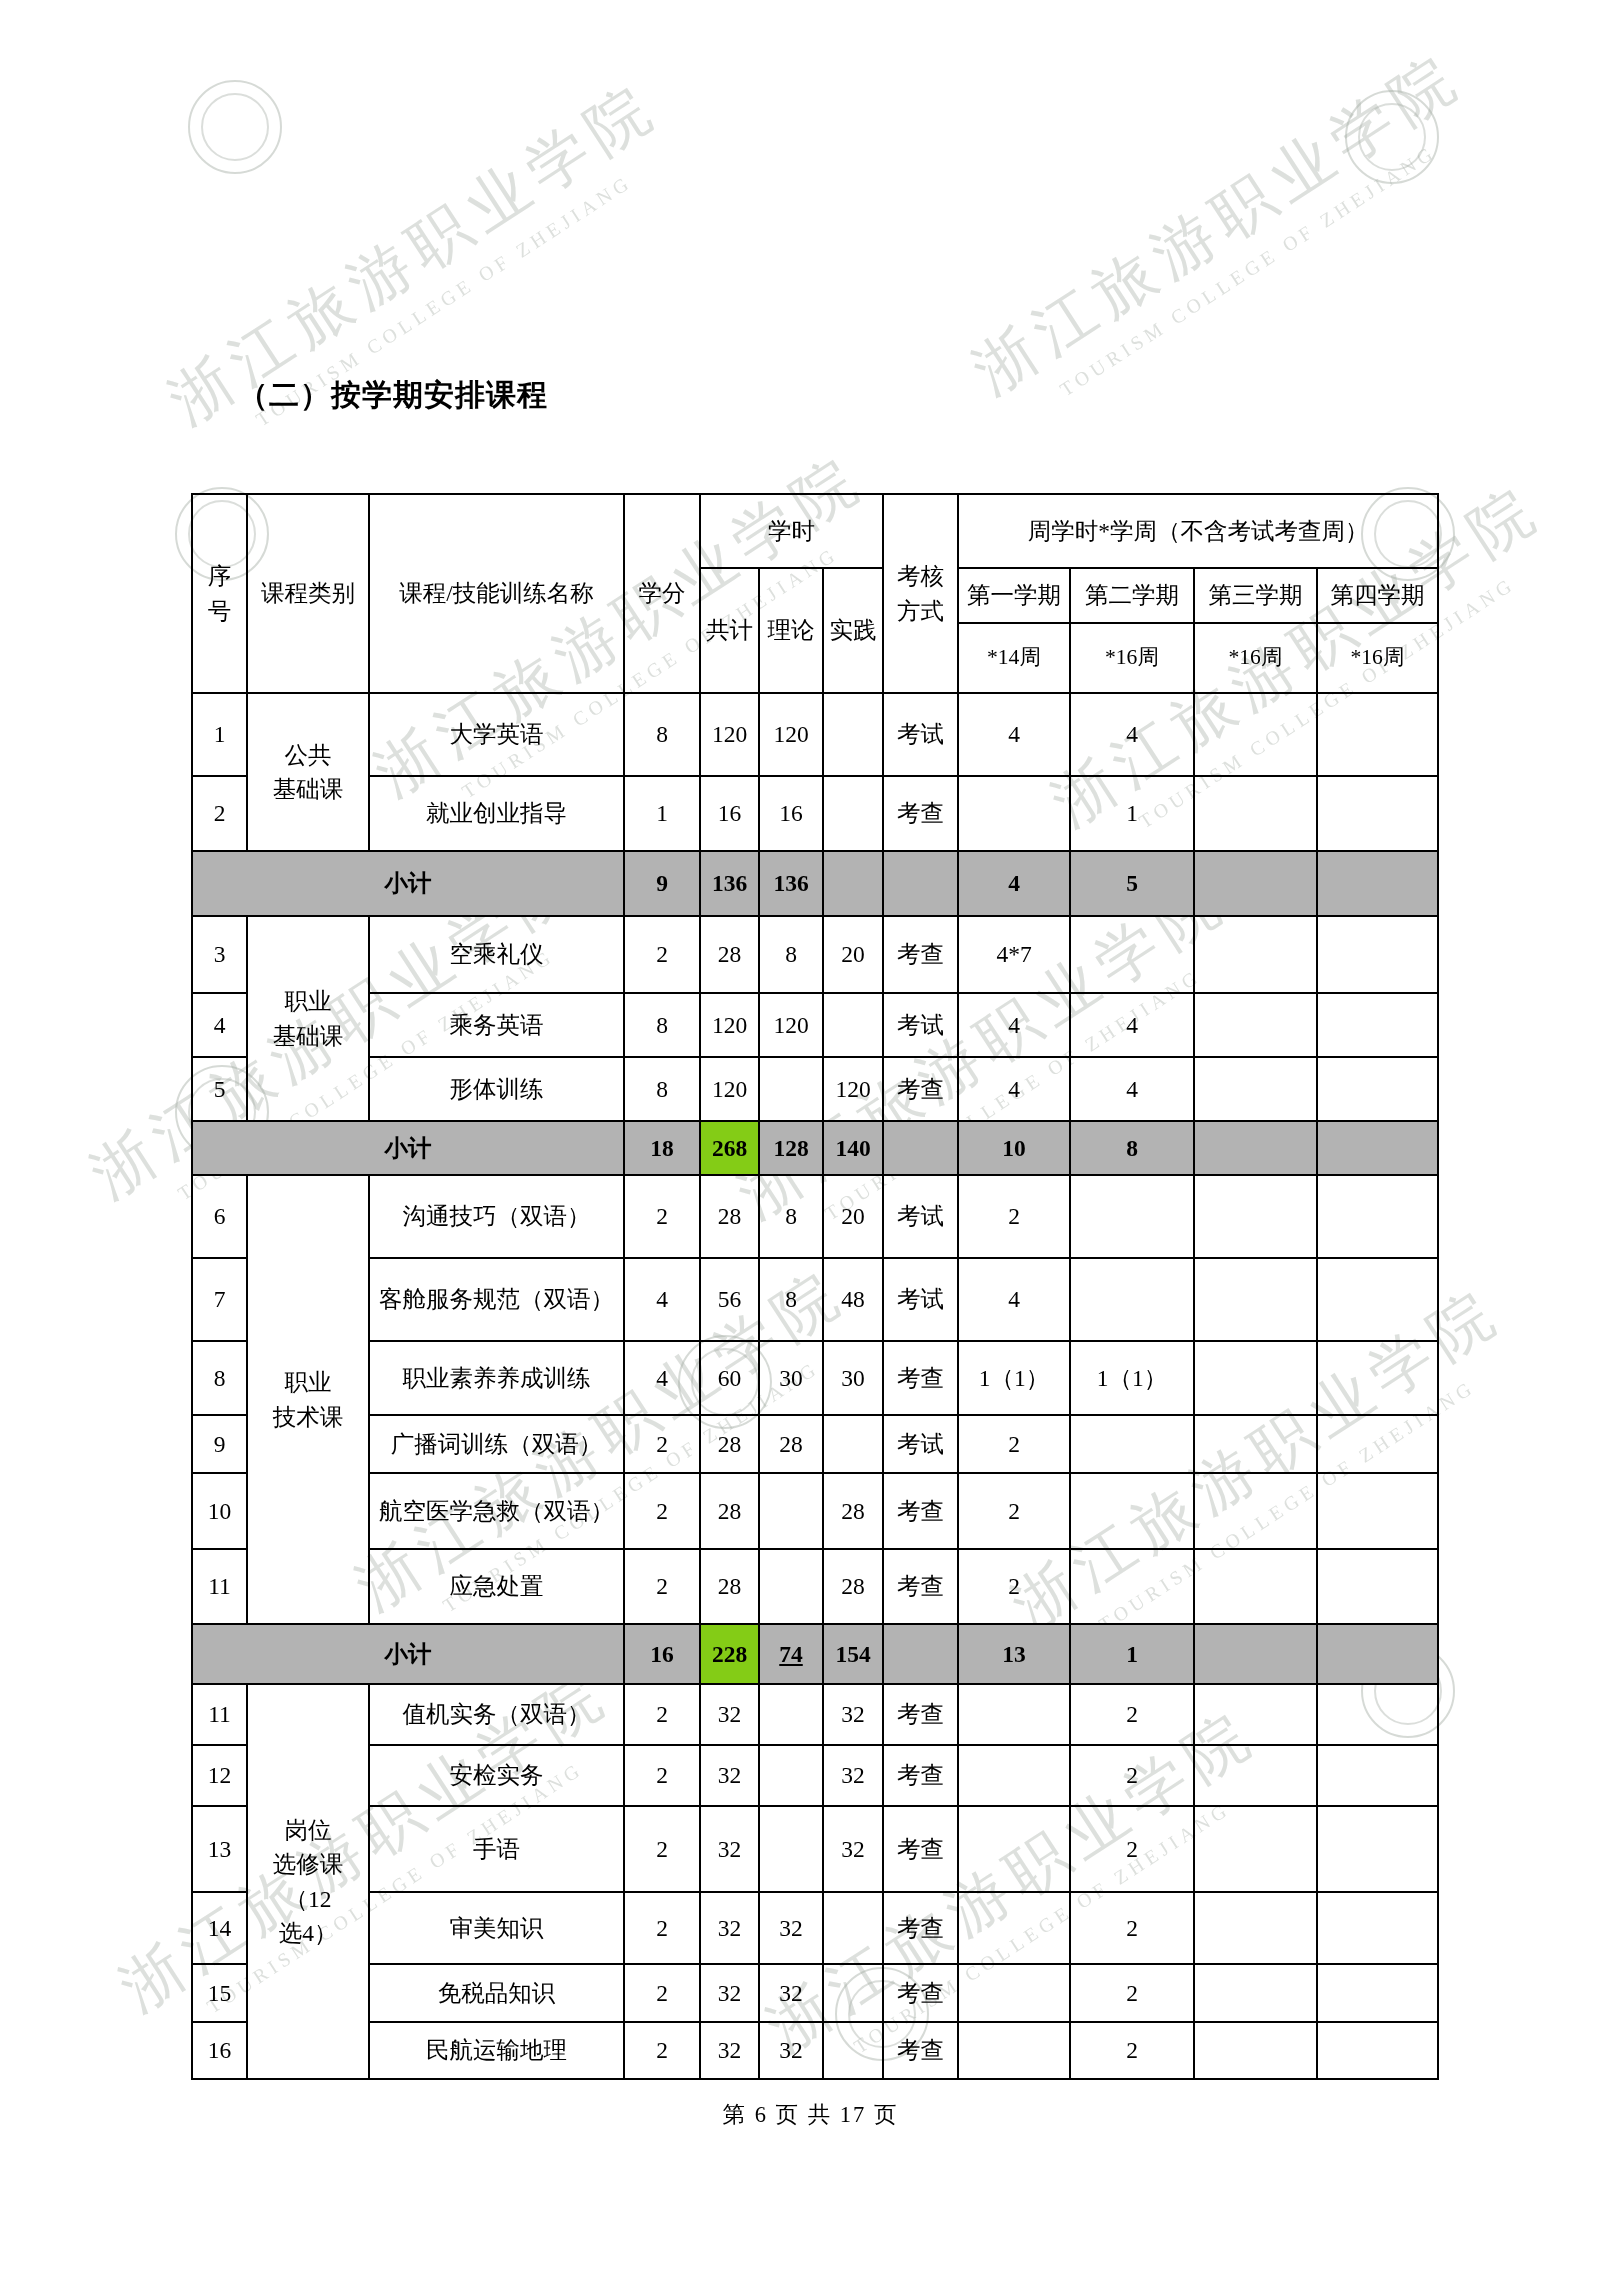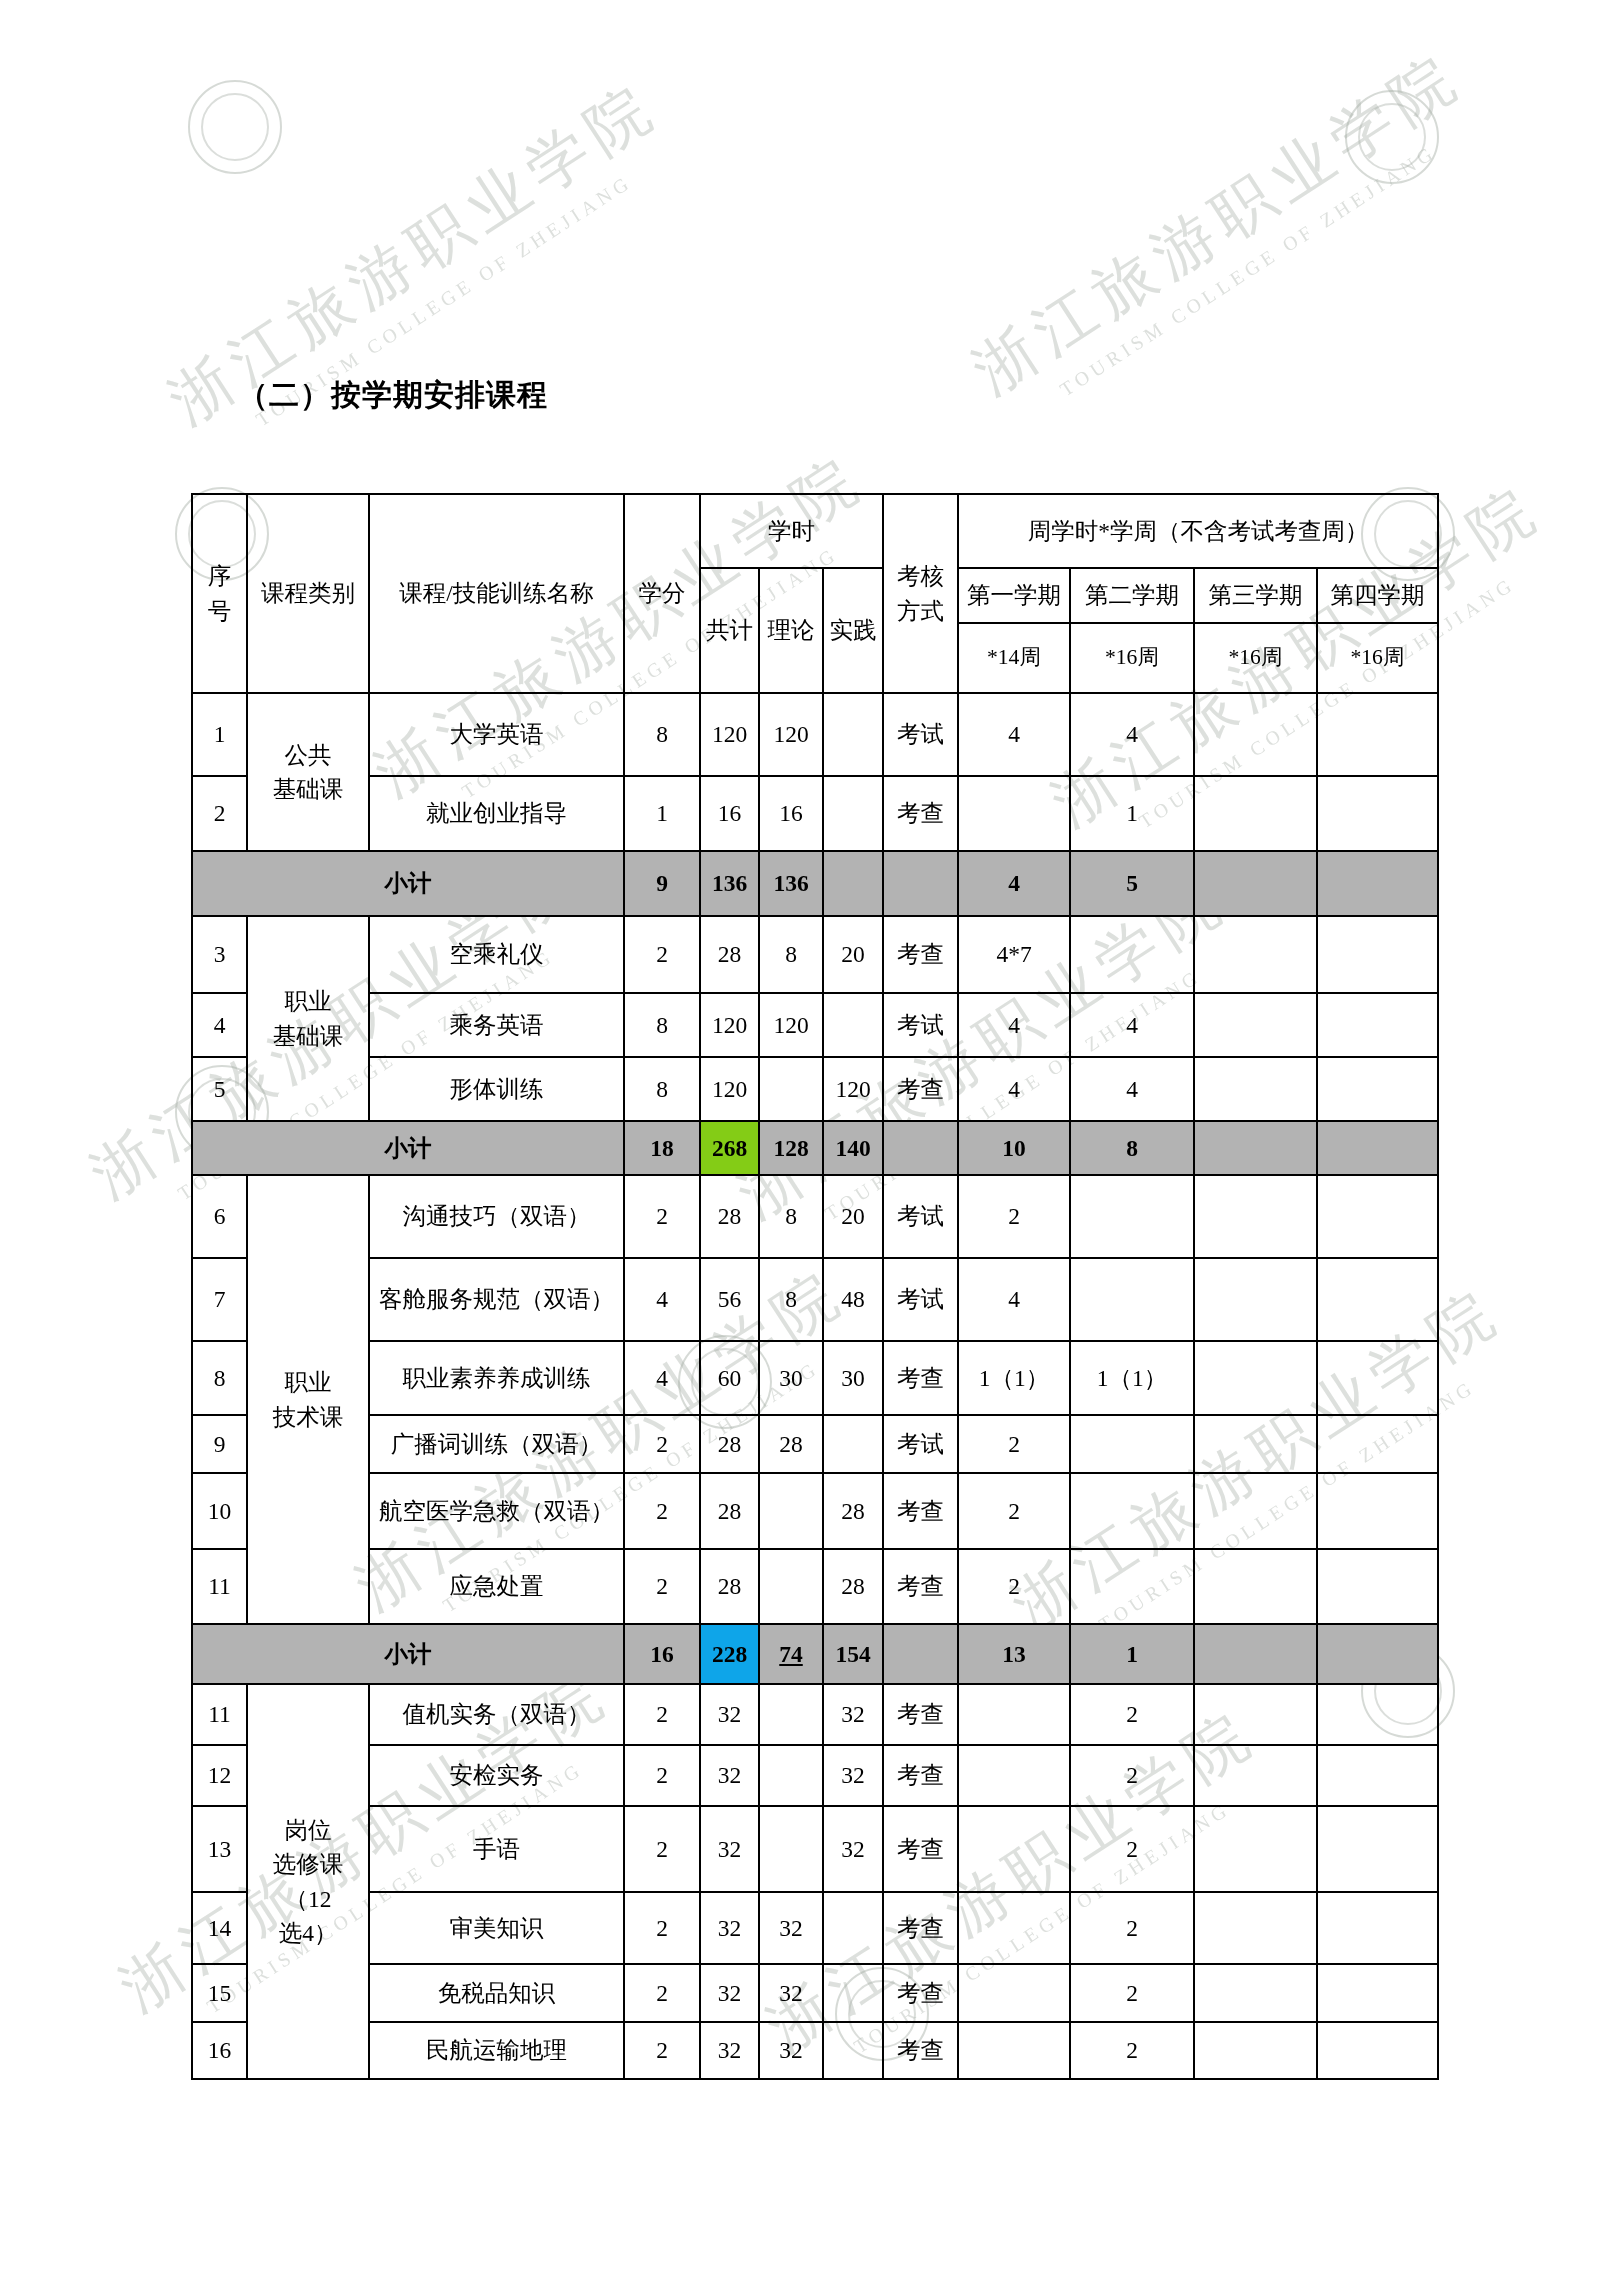--- a/index.html
+++ b/index.html
@@ -325,21 +325,21 @@
           <td>28</td>
           <td>考查</td>
           <td>2</td>
           <td></td>
           <td></td>
           <td></td>
         </tr>
         <tr class="sub" style="height: 60px;">
           <td colspan="3" style="background-color: rgb(179, 179, 179);">小计</td>
           <td style="background-color: rgb(179, 179, 179);">16</td>
-          <td style="background-color: #0ea5e9; margin-left: 43px;">228</td>
+          <td style="background-color: #84cc16; margin-left: 43px;">228</td>
           <td style="background-color: rgb(179, 179, 179); text-decoration: underline;">74</td>
           <td style="background-color: rgb(179, 179, 179);">154</td>
           <td style="background-color: rgb(179, 179, 179);"></td>
           <td style="background-color: rgb(179, 179, 179);">13</td>
           <td style="background-color: rgb(179, 179, 179);">1</td>
           <td style="background-color: rgb(179, 179, 179);"></td>
           <td style="background-color: rgb(179, 179, 179);"></td>
         </tr>
         <tr style="height: 61px;">
           <td class="low">11</td>
@@ -418,14 +418,15 @@
           <td></td>
           <td>考查</td>
           <td></td>
           <td>2</td>
           <td></td>
           <td></td>
         </tr>
       </tbody>
   </table>
 
+  <div class="footer">第 6 页 共 17 页</div>
 </div>
 
 
 </body></html>

